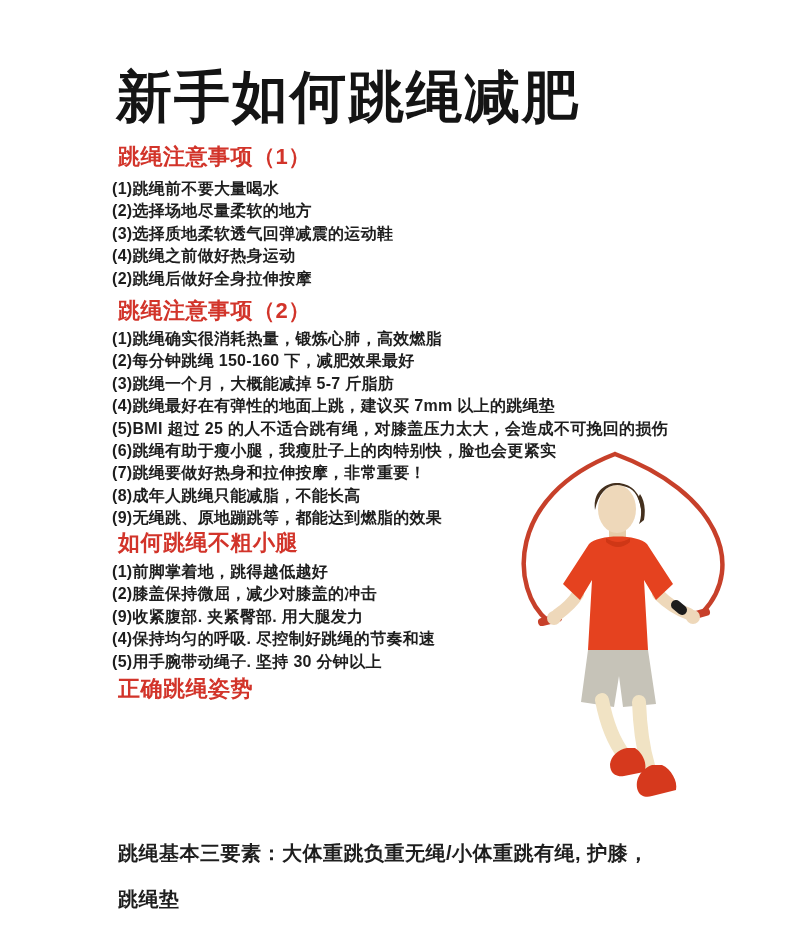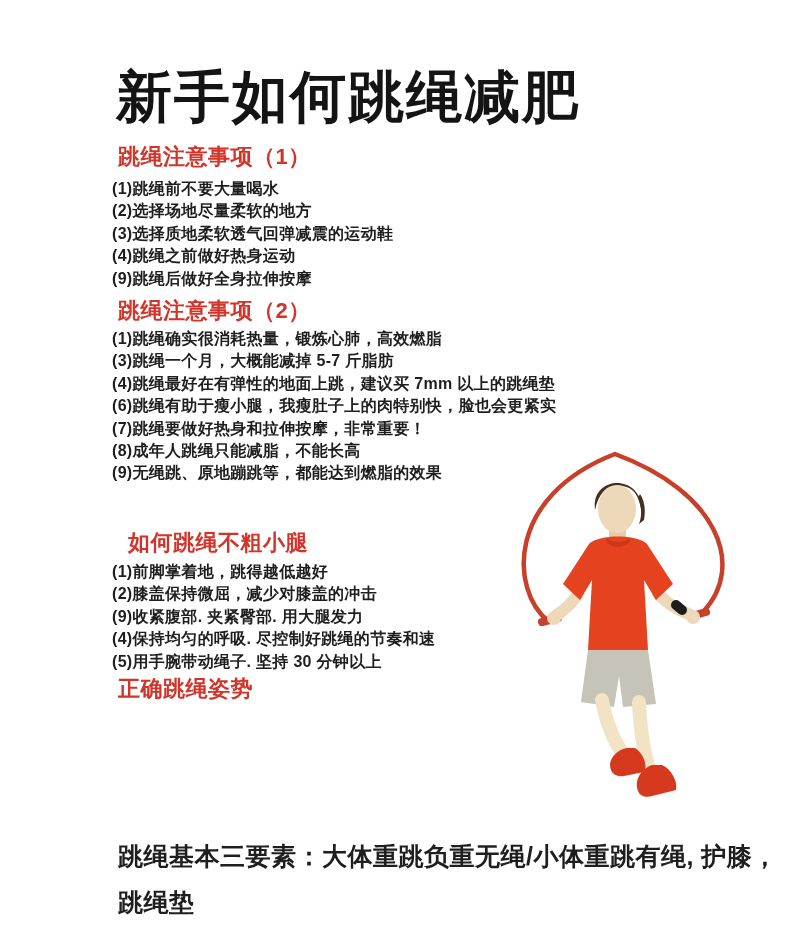--- a/index.html
+++ b/index.html
@@ -41,28 +41,28 @@
     font-weight: 700;
     line-height: 22.4px;
     letter-spacing: 0.3px;
     color: #1e1e1e;
   }
   .item-list div { white-space: nowrap; }
   .heading-1 { top: 143px; }
   .list-1    { top: 178px; }
   .heading-2 { top: 297px; }
   .list-2    { top: 328px; }
-  .heading-3 { top: 529px; margin-left: 10px; }
+  .heading-3 { top: 529px; }
   .list-3    { top: 561px; }
   .heading-4 { top: 675px; }
   .list-4    { top: 709px; }
   .footer-line {
     position: absolute;
     left: 118px;
-    font-size: 25px;
+    font-size: 20px;
     font-weight: 700;
     letter-spacing: 0.5px;
     color: #1e1e1e;
     white-space: nowrap;
   }
   .footer-1 { top: 840px; }
   .footer-2 { top: 886px; }
   .illustration {
     position: absolute;
     left: 490px;
@@ -77,28 +77,30 @@
 <div class="poster">
 
   <div class="page-title">新手如何跳绳减肥</div>
 
   <div class="section-heading heading-1">跳绳注意事项（1）</div>
   <div class="item-list list-1">
     <div>(1)跳绳前不要大量喝水</div>
     <div>(2)选择场地尽量柔软的地方</div>
     <div>(3)选择质地柔软透气回弹减震的运动鞋</div>
     <div>(4)跳绳之前做好热身运动</div>
-    <div>(9)跳绳后做好全身拉伸按摩</div>
+    <div>(2)跳绳后做好全身拉伸按摩</div>
   </div>
 
   <div class="section-heading heading-2">跳绳注意事项（2）</div>
   <div class="item-list list-2">
     <div>(1)跳绳确实很消耗热量，锻炼心肺，高效燃脂</div>
+    <div>(2)每分钟跳绳 150-160 下，减肥效果最好</div>
     <div>(3)跳绳一个月，大概能减掉 5-7 斤脂肪</div>
     <div>(4)跳绳最好在有弹性的地面上跳，建议买 7mm 以上的跳绳垫</div>
+    <div>(5)BMI 超过 25 的人不适合跳有绳，对膝盖压力太大，会造成不可挽回的损伤</div>
     <div>(6)跳绳有助于瘦小腿，我瘦肚子上的肉特别快，脸也会更紧实</div>
     <div>(7)跳绳要做好热身和拉伸按摩，非常重要！</div>
     <div>(8)成年人跳绳只能减脂，不能长高</div>
     <div>(9)无绳跳、原地蹦跳等，都能达到燃脂的效果</div>
   </div>
 
   <div class="section-heading heading-3">如何跳绳不粗小腿</div>
   <div class="item-list list-3">
     <div>(1)前脚掌着地，跳得越低越好</div>
     <div>(2)膝盖保持微屈，减少对膝盖的冲击</div>

